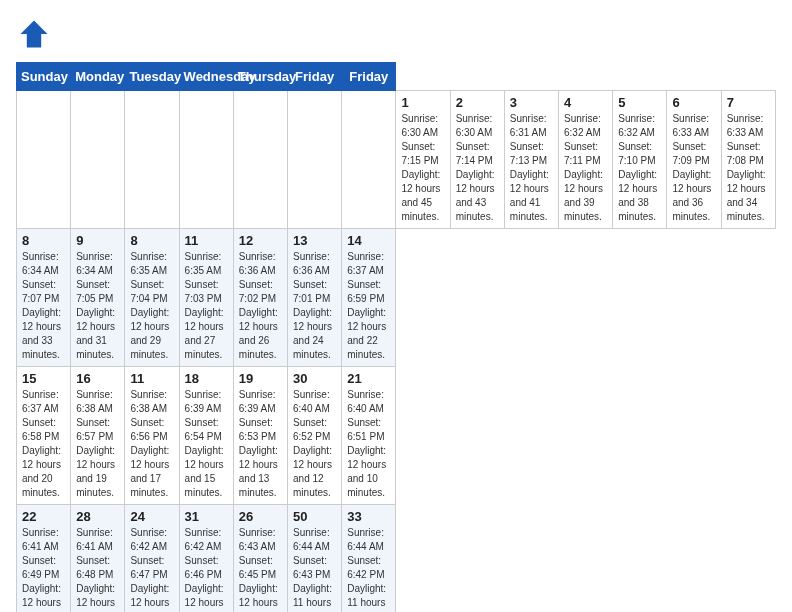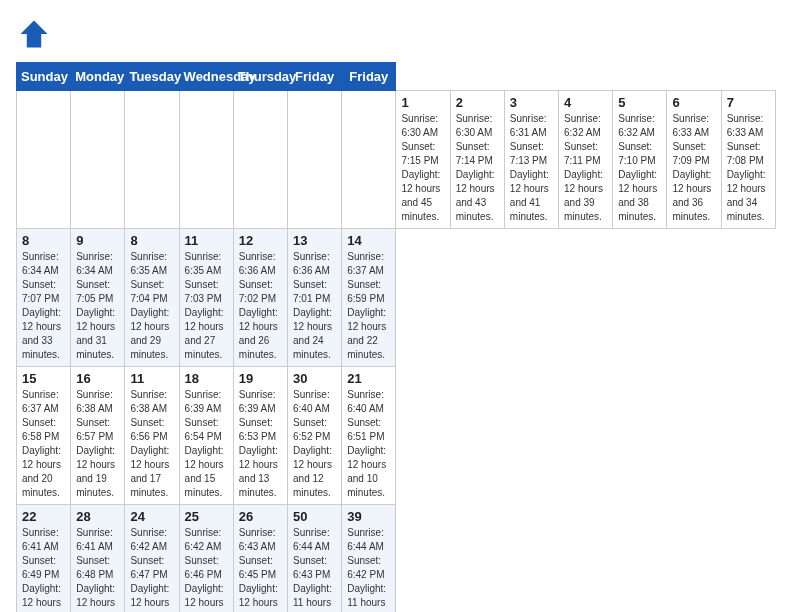--- a/index.html
+++ b/index.html
@@ -220,30 +220,30 @@
         </td>
         <td>
           <span class="day-num">28</span>
           <div class="cell-text">Sunrise: 6:41 AM<br>Sunset: 6:48 PM<br>Daylight: 12 hours and 6 minutes.</div>
         </td>
         <td>
           <span class="day-num">24</span>
           <div class="cell-text">Sunrise: 6:42 AM<br>Sunset: 6:47 PM<br>Daylight: 12 hours and 5 minutes.</div>
         </td>
         <td>
-          <span class="day-num">25</span>
+          <span class="day-num">31</span>
           <div class="cell-text">Sunrise: 6:42 AM<br>Sunset: 6:46 PM<br>Daylight: 12 hours and 3 minutes.</div>
         </td>
         <td>
           <span class="day-num">26</span>
           <div class="cell-text">Sunrise: 6:43 AM<br>Sunset: 6:45 PM<br>Daylight: 12 hours and 1 minute.</div>
         </td>
         <td>
           <span class="day-num">50</span>
           <div class="cell-text">Sunrise: 6:44 AM<br>Sunset: 6:43 PM<br>Daylight: 11 hours and 59 minutes.</div>
         </td>
         <td>
-          <span class="day-num">39</span>
+          <span class="day-num">33</span>
           <div class="cell-text">Sunrise: 6:44 AM<br>Sunset: 6:42 PM<br>Daylight: 11 hours and 58 minutes.</div>
         </td>
       </tr>
     </tbody>
 </table>
 
 </body></html>

